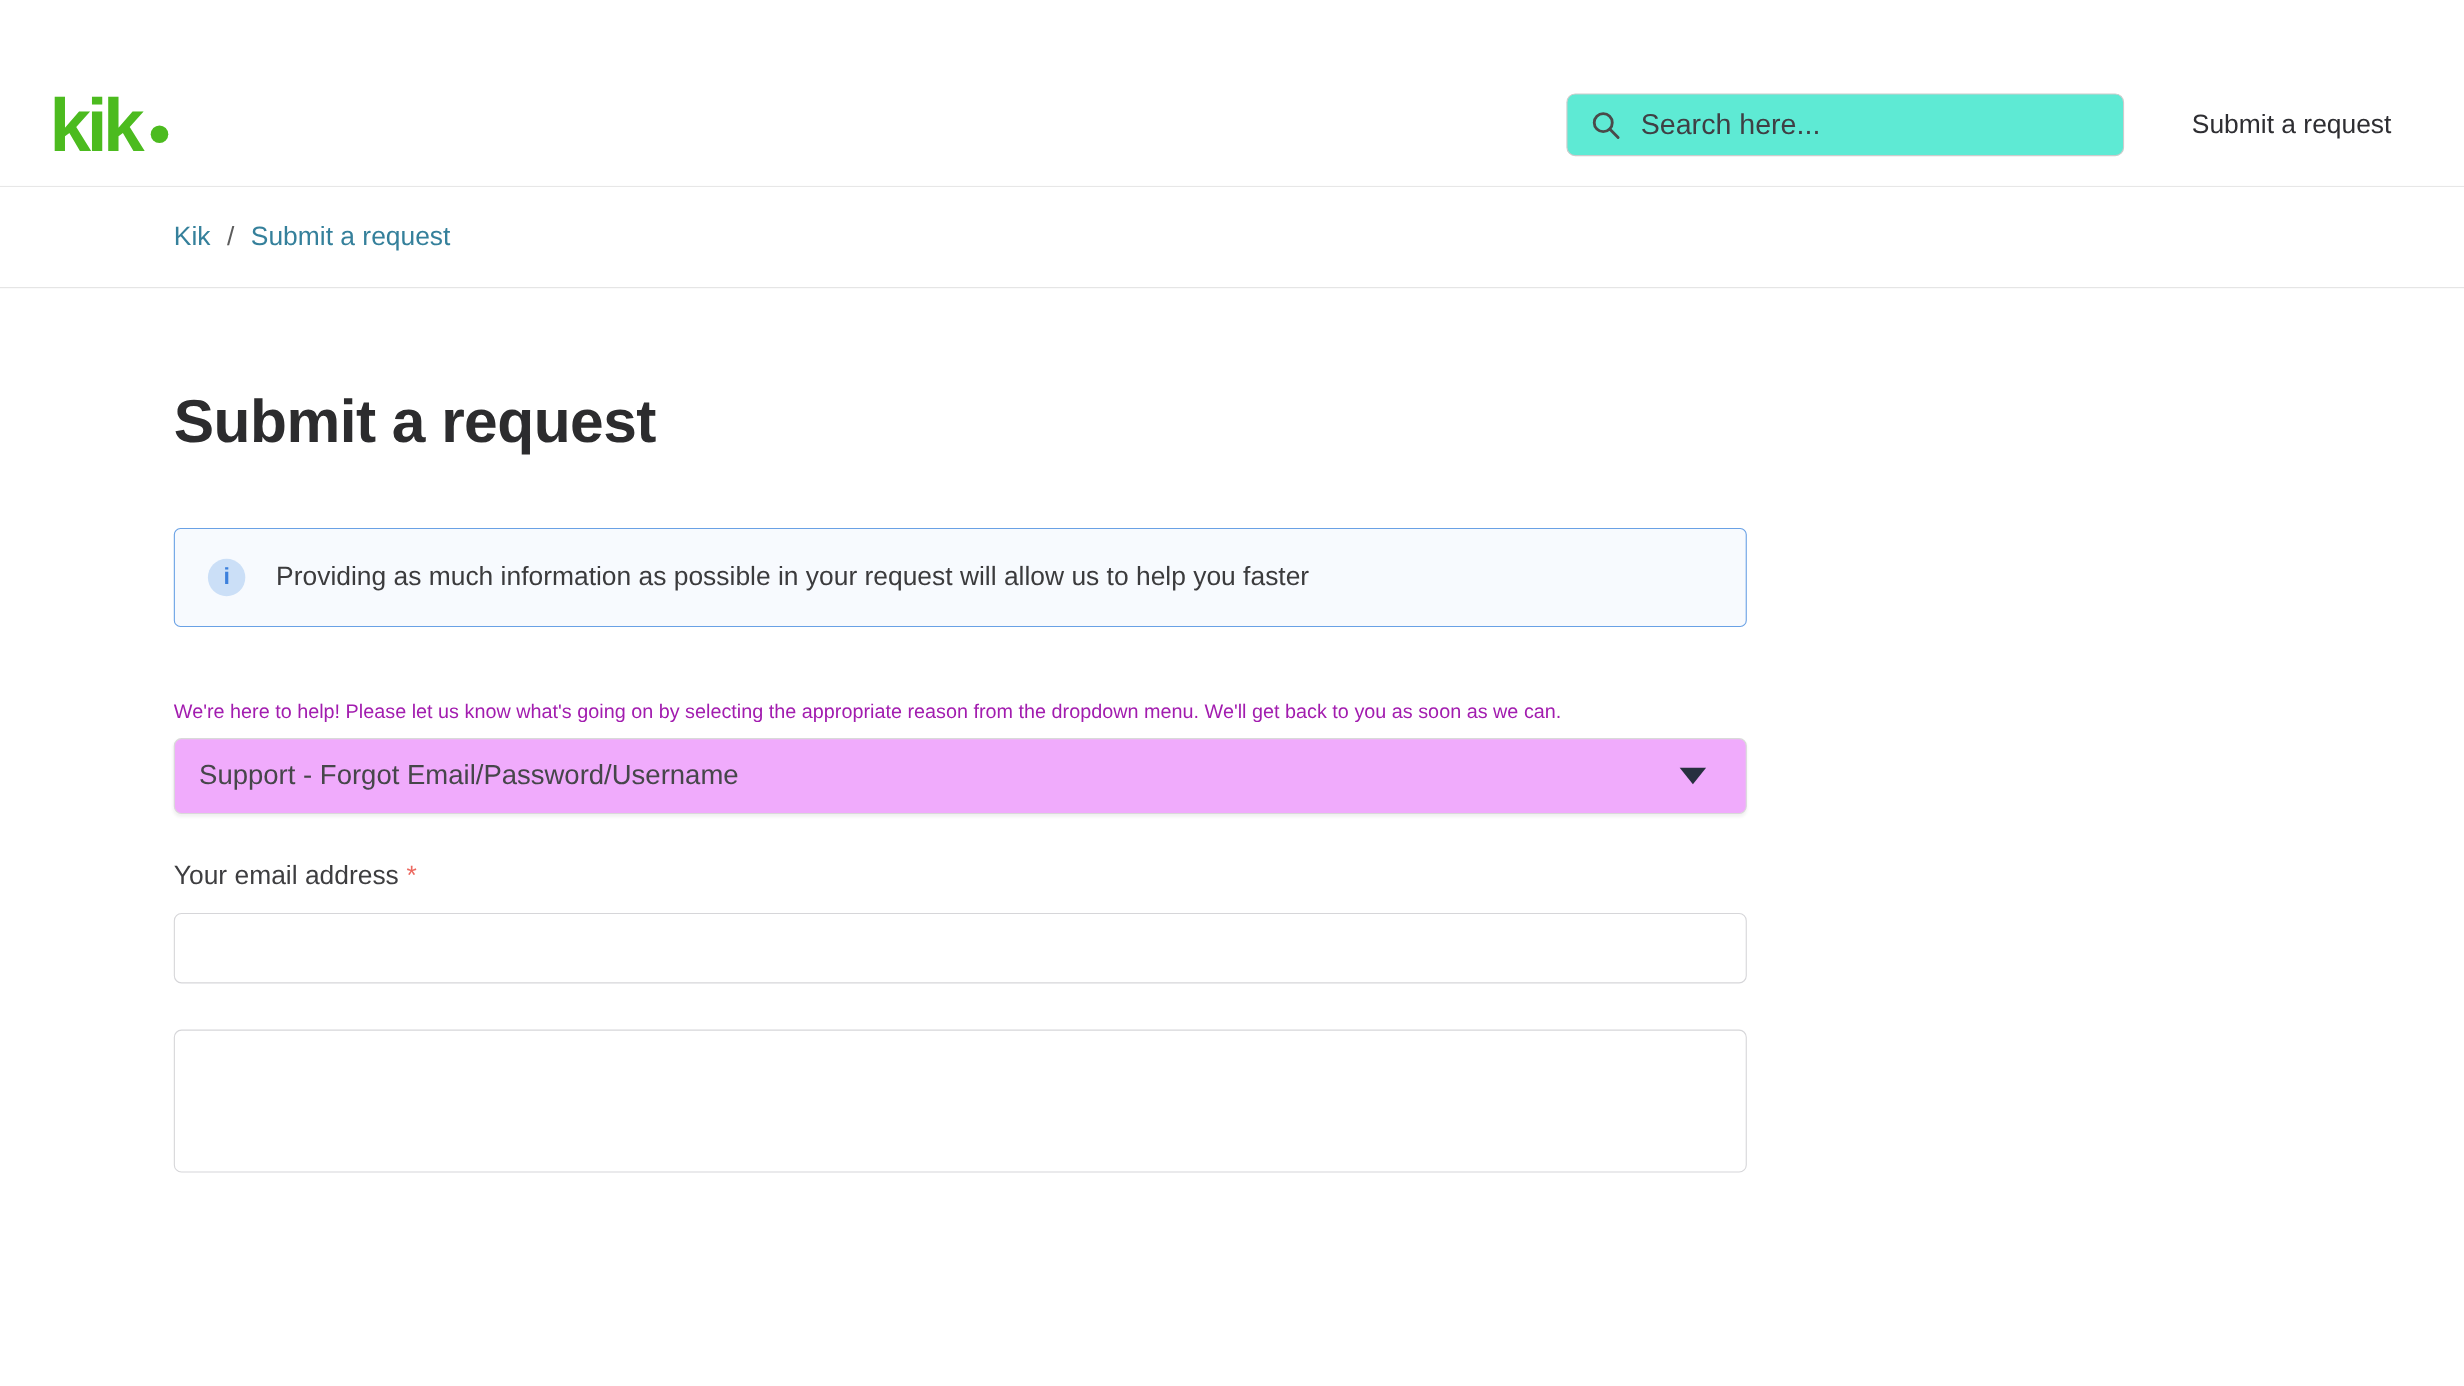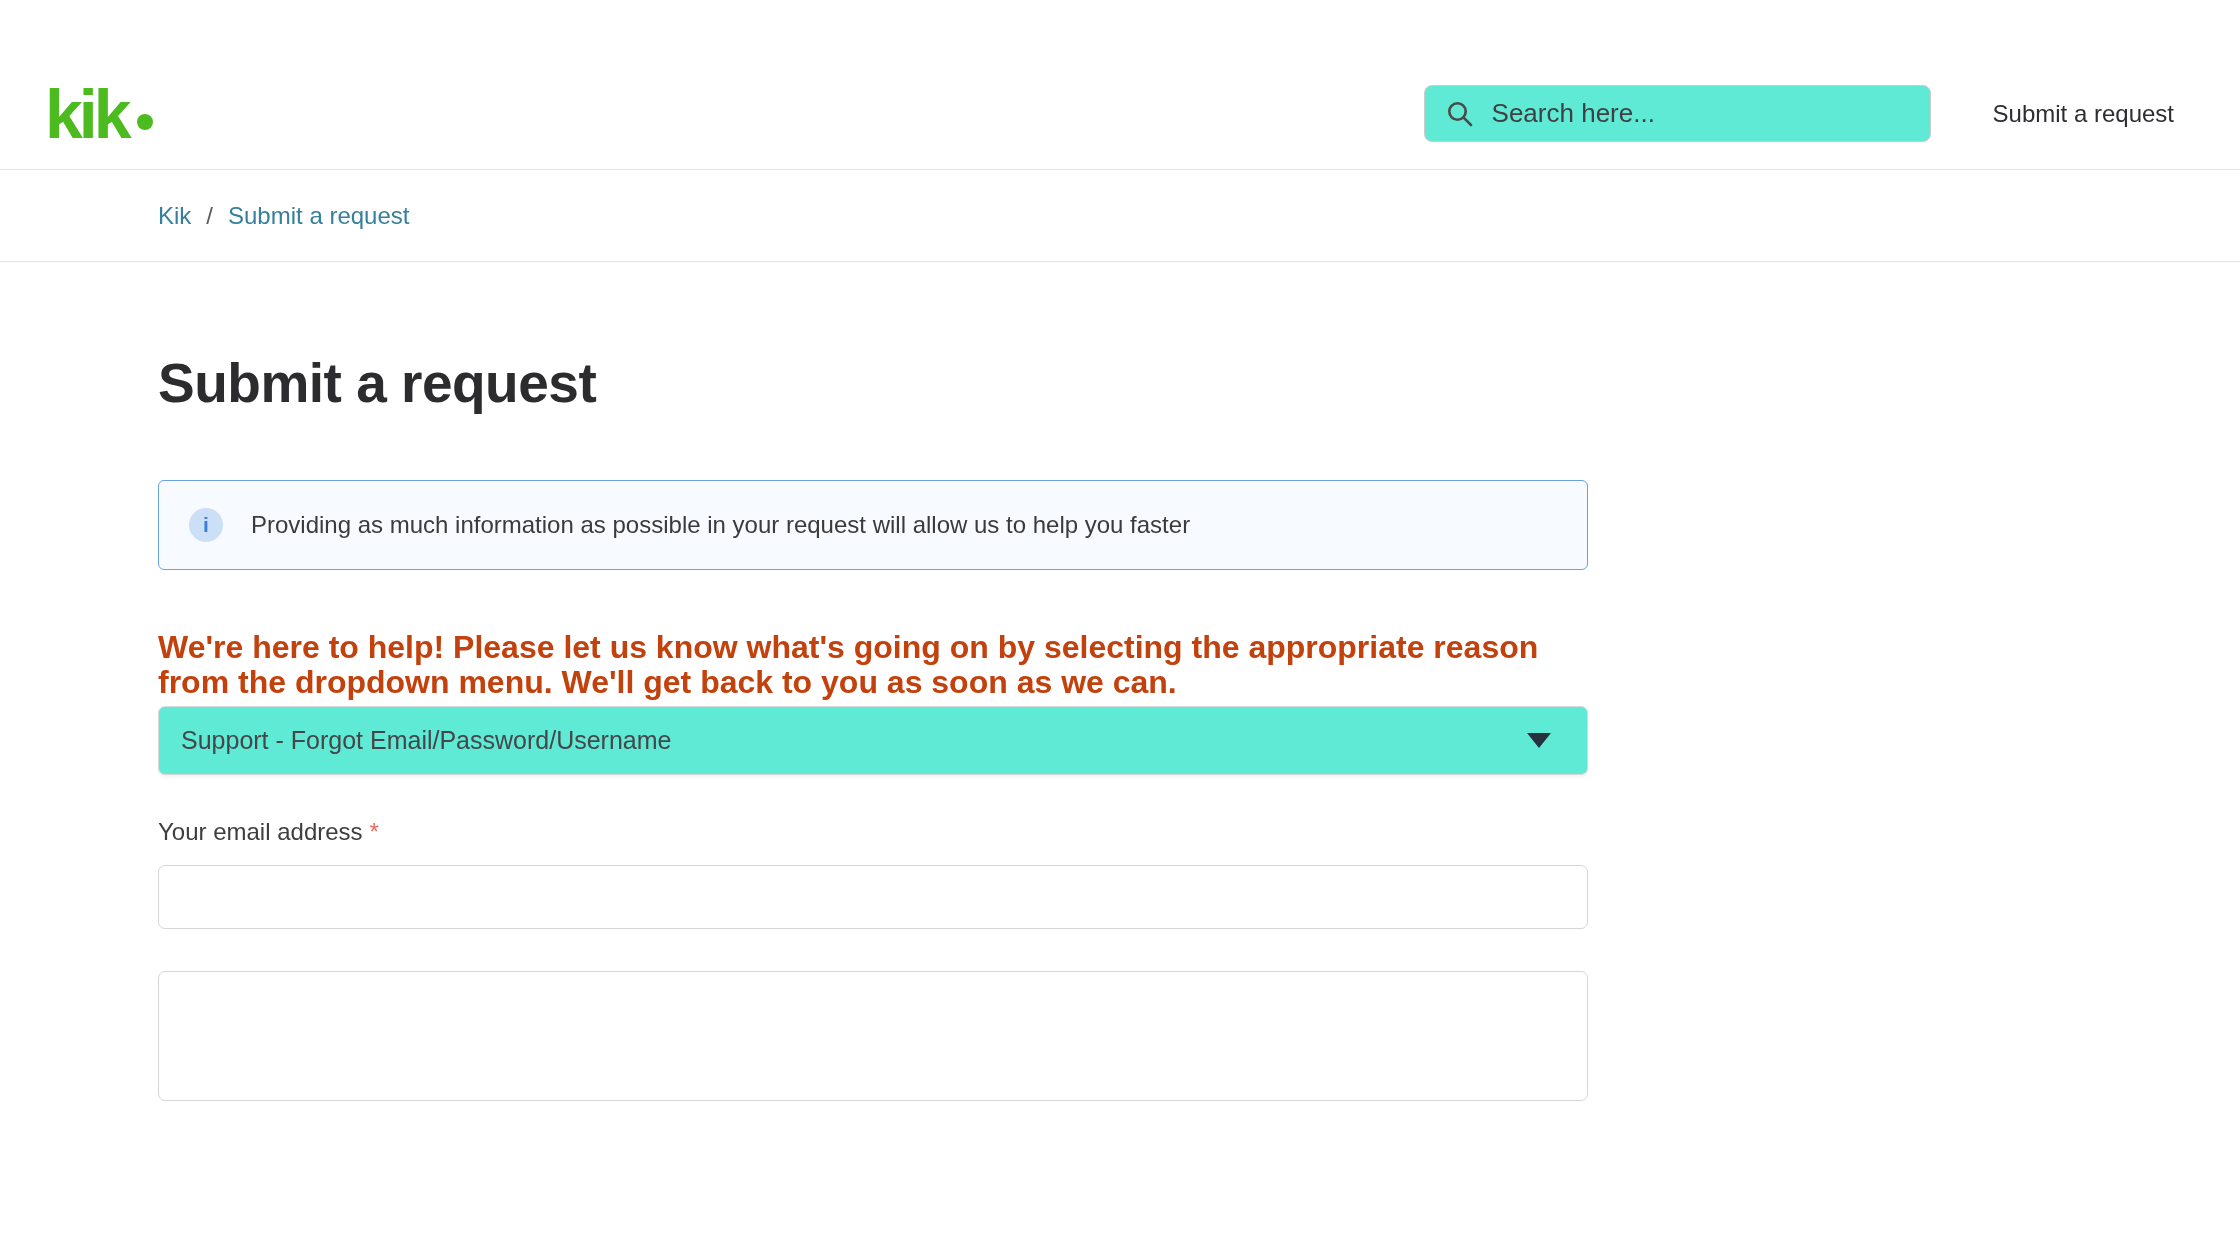--- a/index.html
+++ b/index.html
@@ -88,27 +88,27 @@
     width: 34px; height: 34px; border-radius: 50%; flex: none;
     background: var(--info_icon_bg, #CBDFF7);
     color: var(--info_icon_fg, #3C80DC);
     display: flex; align-items: center; justify-content: center;
     font-size: 21px; font-weight: 600;
   }
   .banner p { margin: 0 0 0 28px; font-size: 24px; color: #3b3b3d; }
 
   .intro {
     margin: 60px 0 0 0;
-    font-size: 32px; line-height: 35px; color: #c2410c; font-weight: bold;
+    font-size: 18px; line-height: 35px; color: #a21caf;
   }
 
   .select {
     margin-top: 6px; height: 69px; width: 100%;
     border: 1px solid #d9d9d9; border-radius: 7px;
-    background: #5eead4;
+    background: #f0abfc;
     box-shadow: 0 2px 3px rgba(0,0,0,0.06);
     display: flex; align-items: center; justify-content: space-between;
     padding: 0 36px 0 22px;
     font-size: 25px; color: #46464a;
     cursor: pointer;
   }
   .caret {
     width: 0; height: 0;
     border-left: 12px solid transparent;
     border-right: 12px solid transparent;

